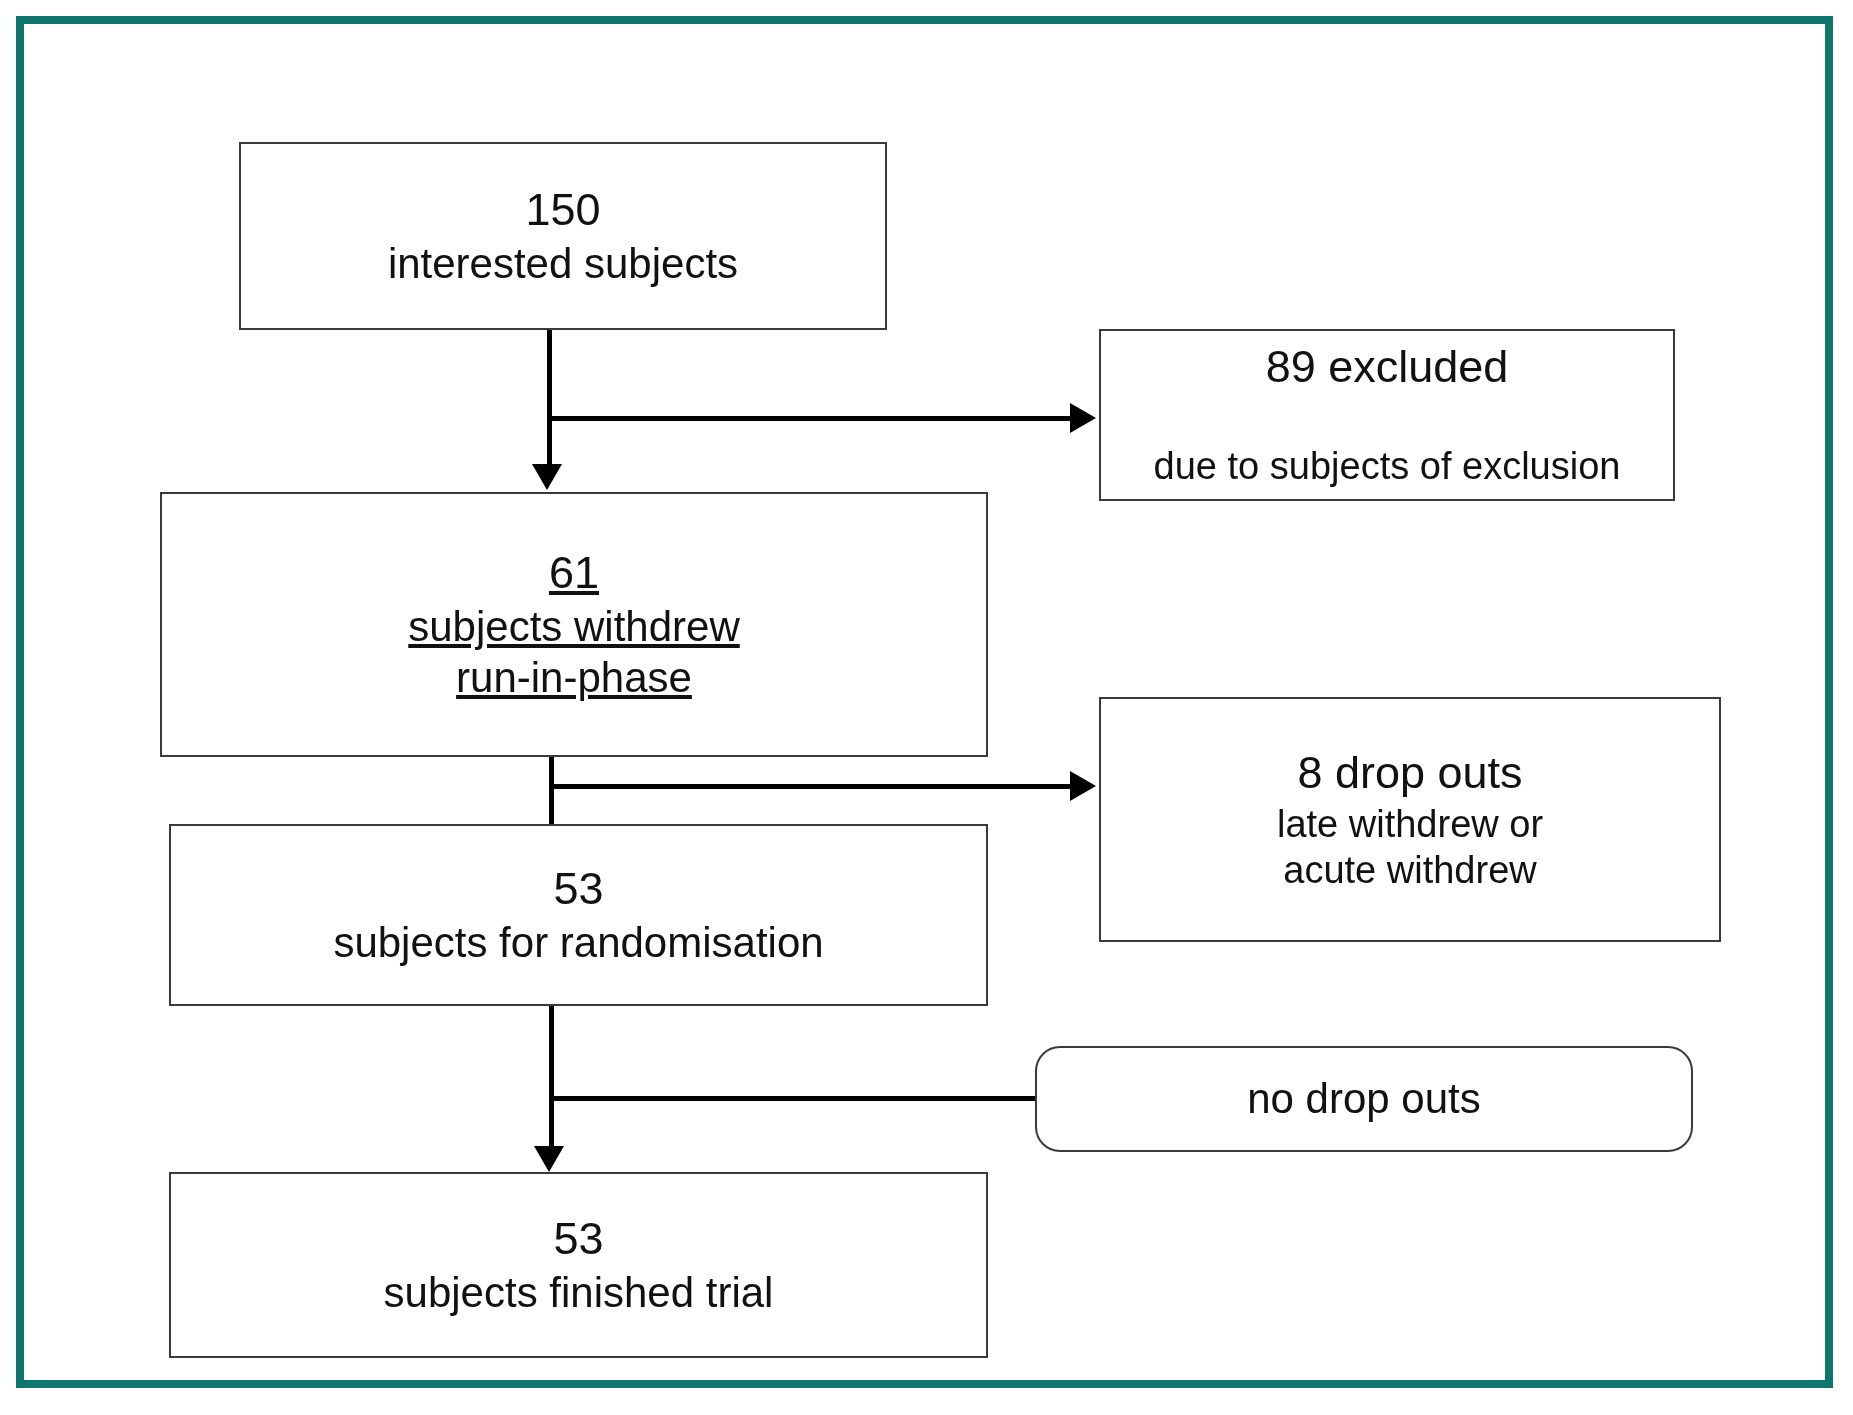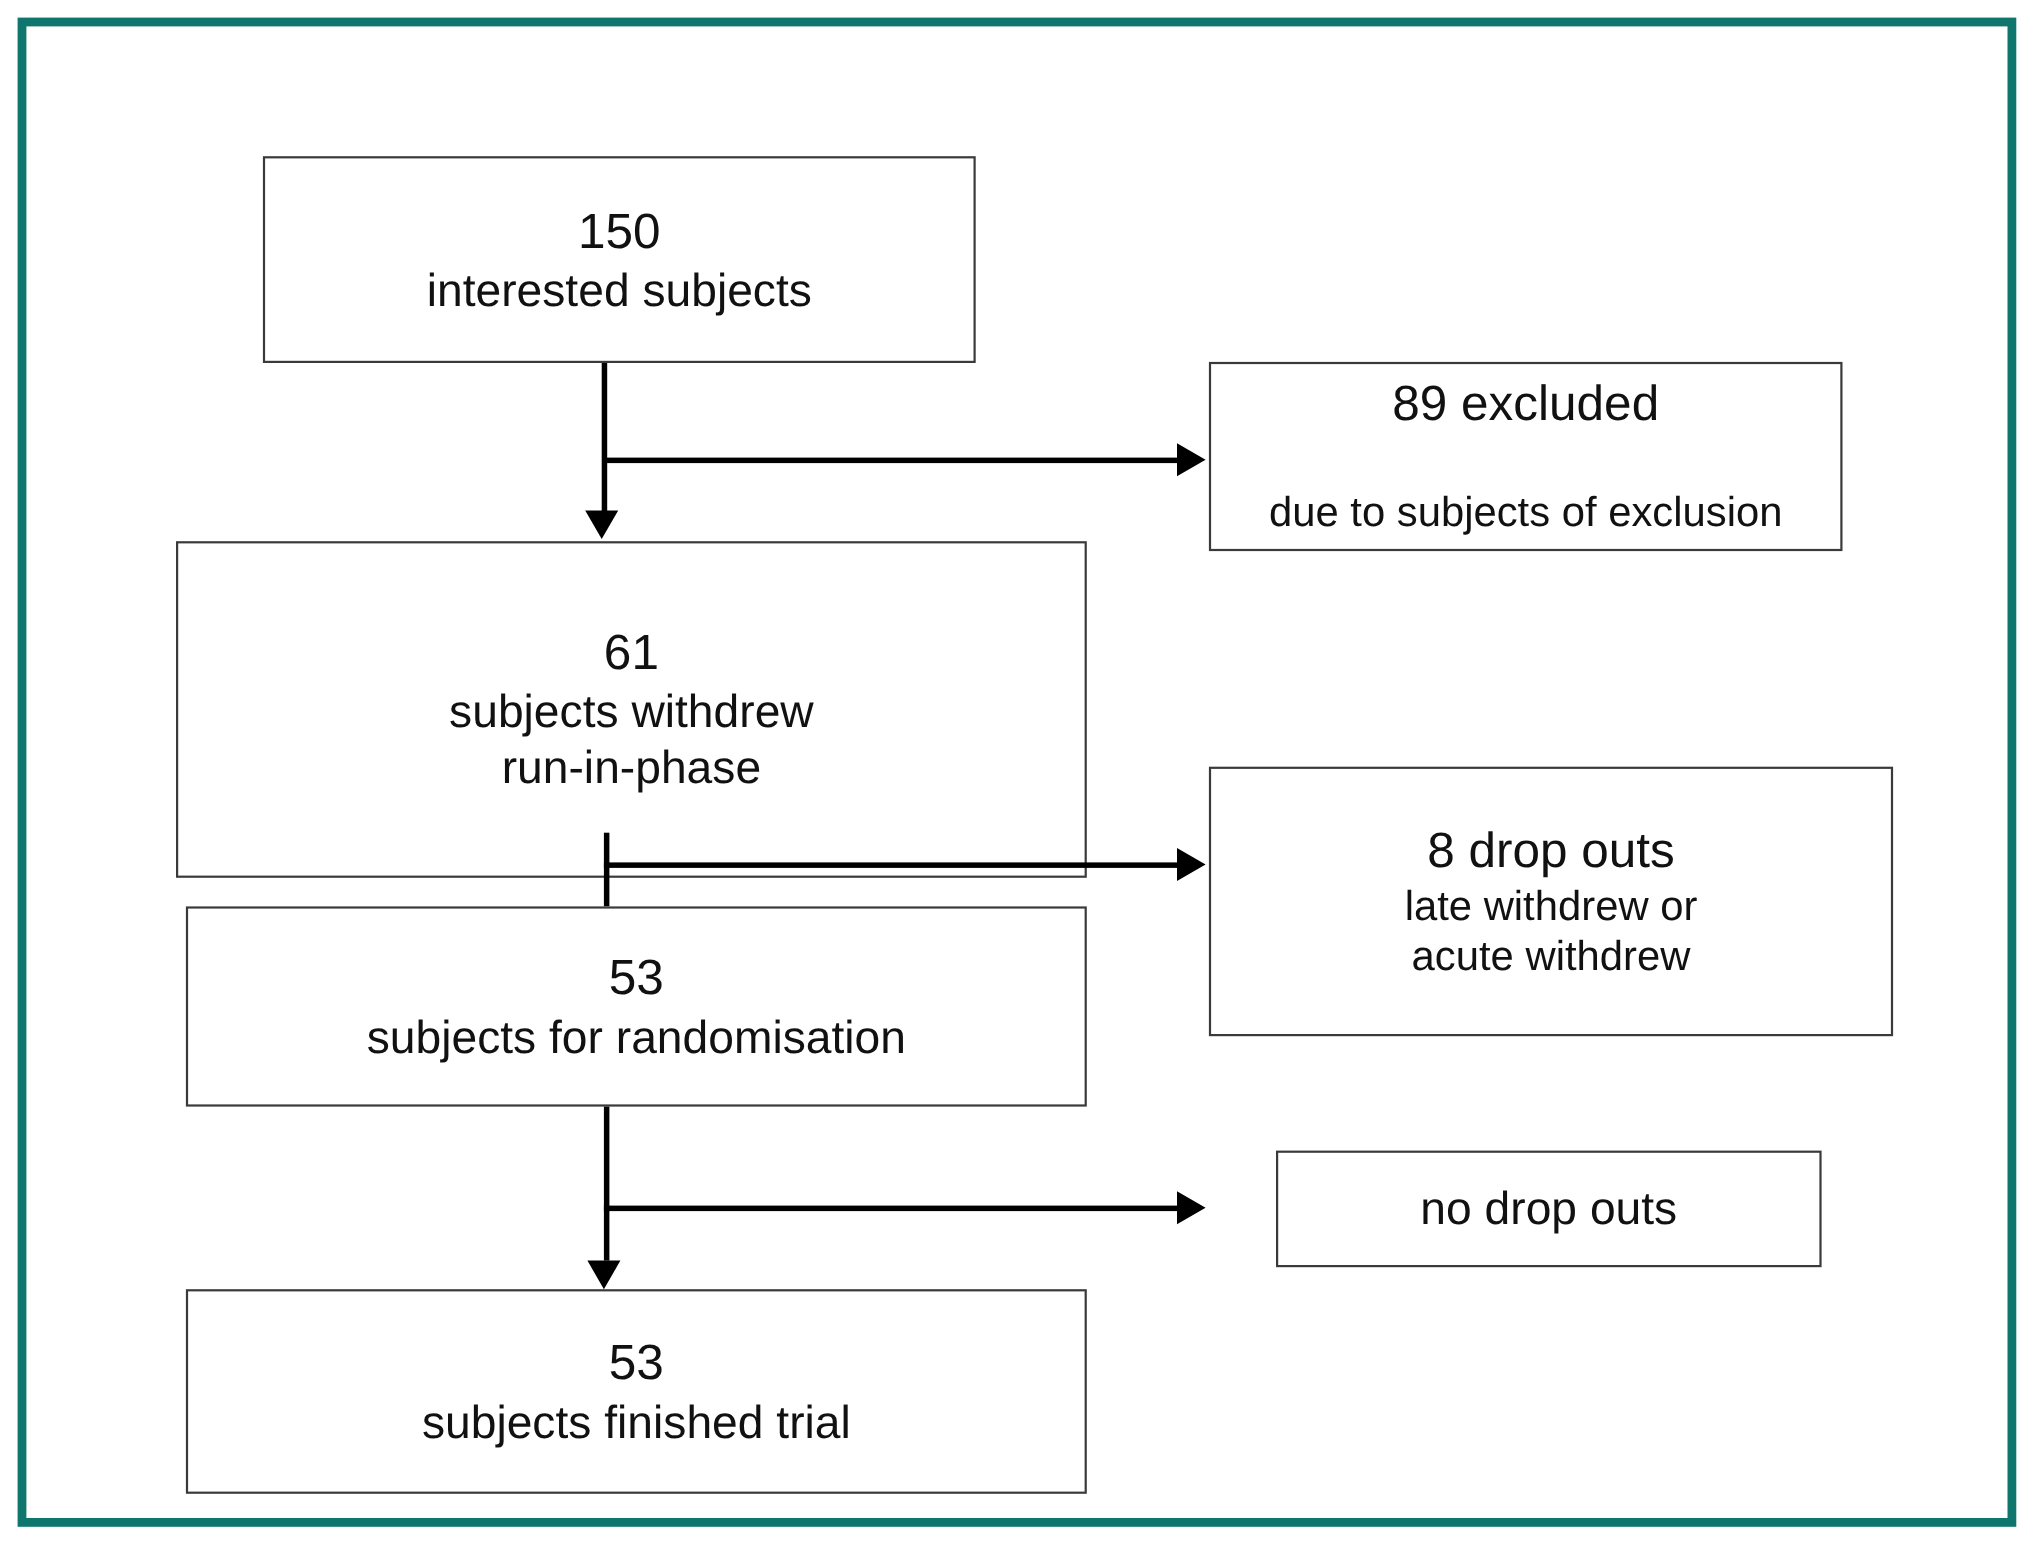--- a/index.html
+++ b/index.html
@@ -58,30 +58,30 @@
   .fs-small { font-size: 38px; }
 
   
   #node-interested {
     left: 215px; top: 118px; width: 648px; height: 188px;
   }
   #node-excluded {
     left: 1075px; top: 305px; width: 576px; height: 172px; gap: 48px;
   }
   #node-runin {
-    left: 136px; top: 468px; width: 828px; height: 306px;
+    left: 136px; top: 468px; width: 828px; height: 265px; text-decoration: underline;
   }
   #node-dropouts {
     left: 1075px; top: 673px; width: 622px; height: 245px;
   }
   #node-randomisation {
     left: 145px; top: 800px; width: 819px; height: 182px;
   }
   #node-nodropouts {
-    left: 1136px; top: 1022px; width: 496px; height: 106px;
+    left: 1011px; top: 1022px; width: 658px; height: 106px; border-radius: 25px;
   }
   #node-finished {
     left: 145px; top: 1148px; width: 819px; height: 186px;
   }
 
   
   .vline {
     position: absolute;
     width: 5px;
     background: #000000;

